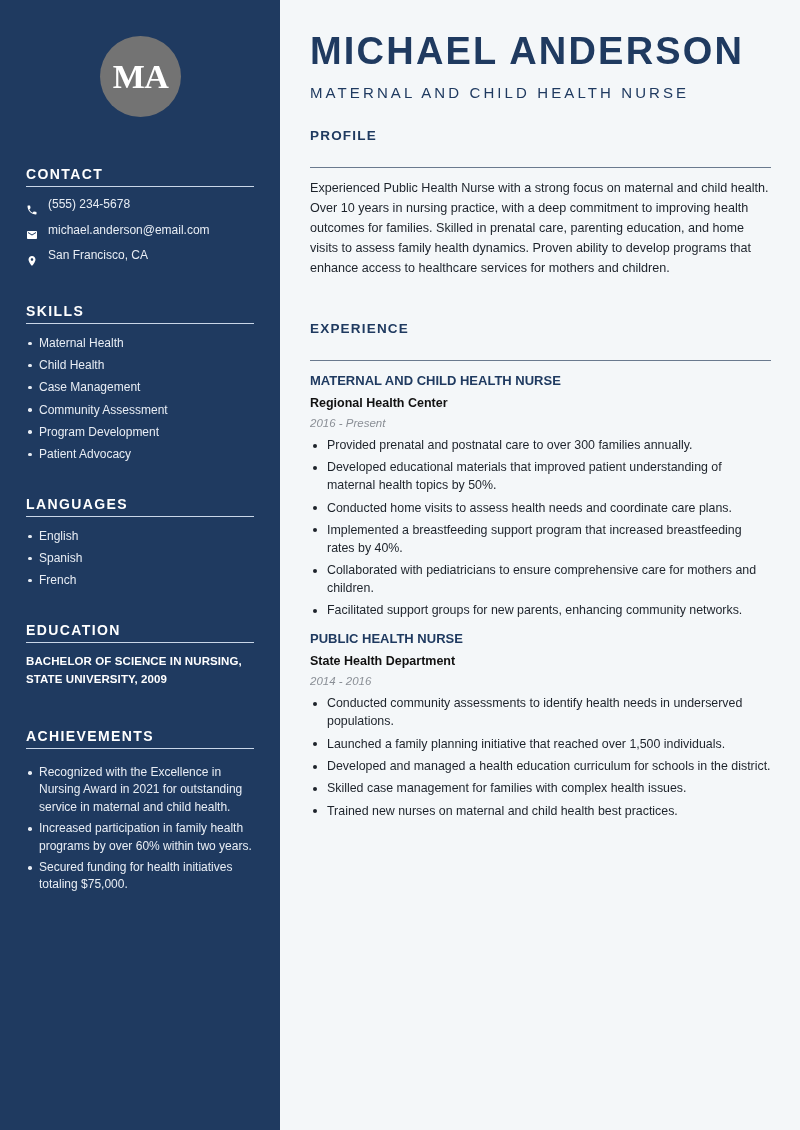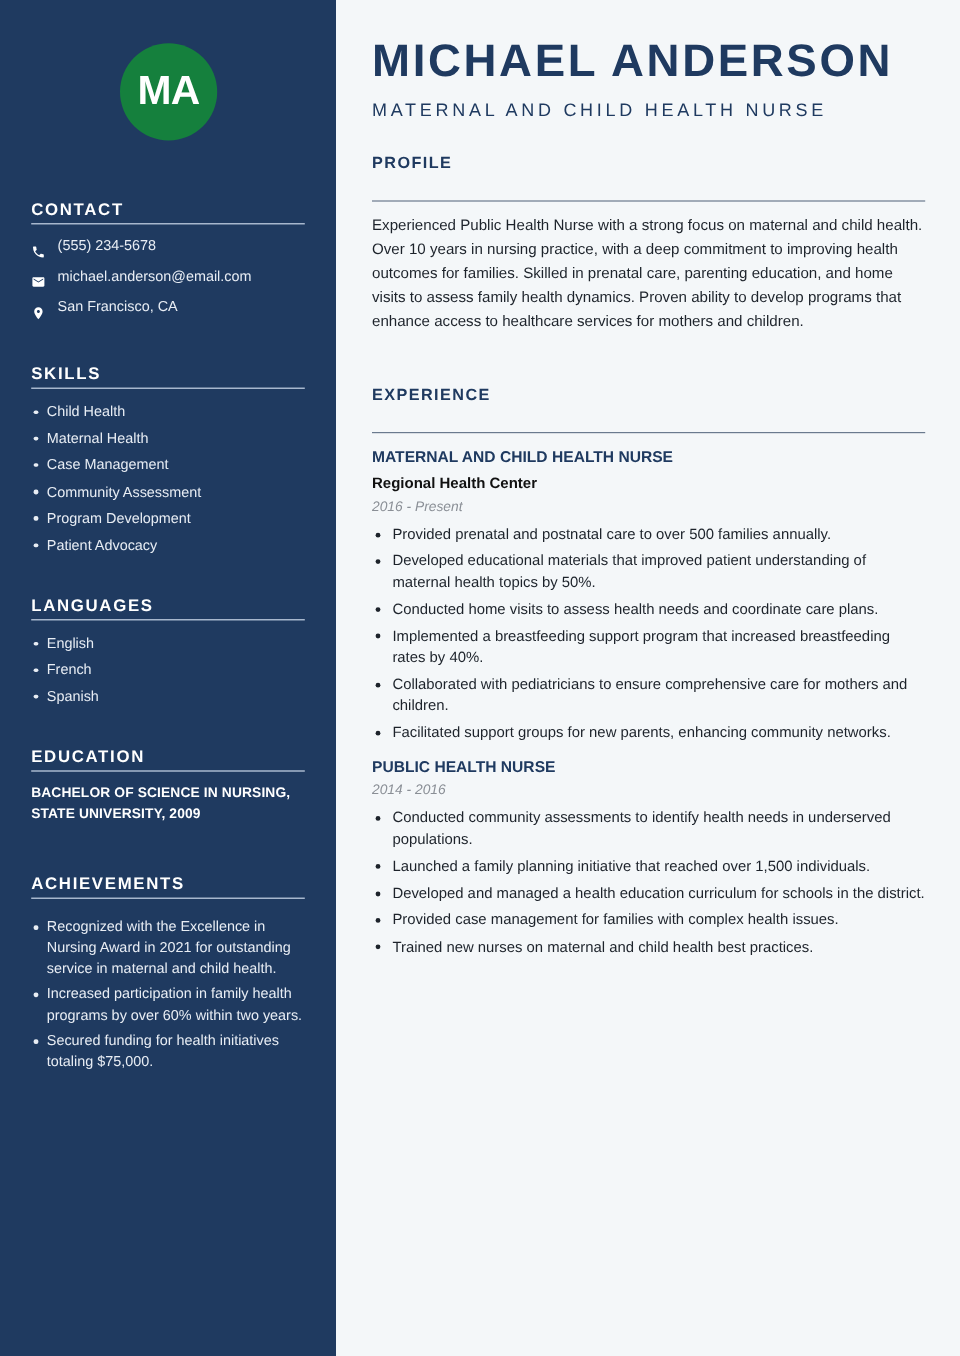--- a/index.html
+++ b/index.html
@@ -13,23 +13,23 @@
   .sidebar {
     position: absolute; left: 0; top: 0;
     width: 280px; height: 1130px;
     background: #1f3a60;
     color: #ffffff;
     padding: 0 26px;
   }
   .avatar {
     position: absolute; left: 100px; top: 36px;
     width: 81px; height: 81px; border-radius: 50%;
-    background: #15803d;
+    background: #737373;
     display: flex; align-items: center; justify-content: center;
-    color: #ffffff; font-weight: 700; font-size: 34px; letter-spacing: -0.5px;
+    color: #ffffff; font-weight: 700; font-size: 34px; letter-spacing: -0.5px; font-family: Liberation Serif, serif;
   }
   .side-section { position: absolute; left: 26px; width: 228px; }
   .side-heading {
     font-size: 14px; font-weight: 700; letter-spacing: 1.4px;
     color: #ffffff; padding-bottom: 4px;
     border-bottom: 1px solid #c9d6e8;
   }
   .contact-list { list-style: none; margin-top: 10px; }
   .contact-item {
     display: flex; height: 25.5px;
@@ -123,35 +123,35 @@
             </svg>
         </span>
         <span>San Francisco, CA</span>
       </li>
     </ul>
   </section>
 
   <section class="side-section" style="top:303px;">
     <h2 class="side-heading">SKILLS</h2>
     <ul class="side-list">
+      <li>Maternal Health</li>
       <li>Child Health</li>
-      <li>Maternal Health</li>
       <li>Case Management</li>
       <li>Community Assessment</li>
       <li>Program Development</li>
       <li>Patient Advocacy</li>
     </ul>
   </section>
 
   <section class="side-section" style="top:496px;">
     <h2 class="side-heading">LANGUAGES</h2>
     <ul class="side-list">
       <li>English</li>
+      <li>Spanish</li>
       <li>French</li>
-      <li>Spanish</li>
     </ul>
   </section>
 
   <section class="side-section" style="top:622px;">
     <h2 class="side-heading">EDUCATION</h2>
     <div class="edu-text">
       <div>BACHELOR OF SCIENCE IN NURSING,</div>
       <div>STATE UNIVERSITY, 2009</div>
     </div>
   </section>
@@ -176,34 +176,35 @@
   </section>
 
   <section class="main-section" style="top:321px;">
     <h2 class="main-heading">EXPERIENCE</h2>
 
     <div>
       <div class="job-title">MATERNAL AND CHILD HEALTH NURSE</div>
       <div class="job-company">Regional Health Center</div>
       <div class="job-dates">2016 - Present</div>
       <ul class="job-bullets">
-        <li>Provided prenatal and postnatal care to over 500 families annually.</li>
+        <li>Provided prenatal and postnatal care to over 300 families annually.</li>
         <li>Developed educational materials that improved patient understanding of maternal health topics by 50%.</li>
         <li>Conducted home visits to assess health needs and coordinate care plans.</li>
         <li>Implemented a breastfeeding support program that increased breastfeeding rates by 40%.</li>
         <li>Collaborated with pediatricians to ensure comprehensive care for mothers and children.</li>
         <li>Facilitated support groups for new parents, enhancing community networks.</li>
       </ul>
     </div>
 
     <div style="margin-top:10px;">
       <div class="job-title">PUBLIC HEALTH NURSE</div>
+      <div class="job-company">State Health Department</div>
       <div class="job-dates">2014 - 2016</div>
       <ul class="job-bullets">
         <li>Conducted community assessments to identify health needs in underserved populations.</li>
         <li>Launched a family planning initiative that reached over 1,500 individuals.</li>
         <li>Developed and managed a health education curriculum for schools in the district.</li>
-        <li>Provided case management for families with complex health issues.</li>
+        <li>Skilled case management for families with complex health issues.</li>
         <li>Trained new nurses on maternal and child health best practices.</li>
       </ul>
     </div>
   </section>
 </main>
 
 </body></html>

